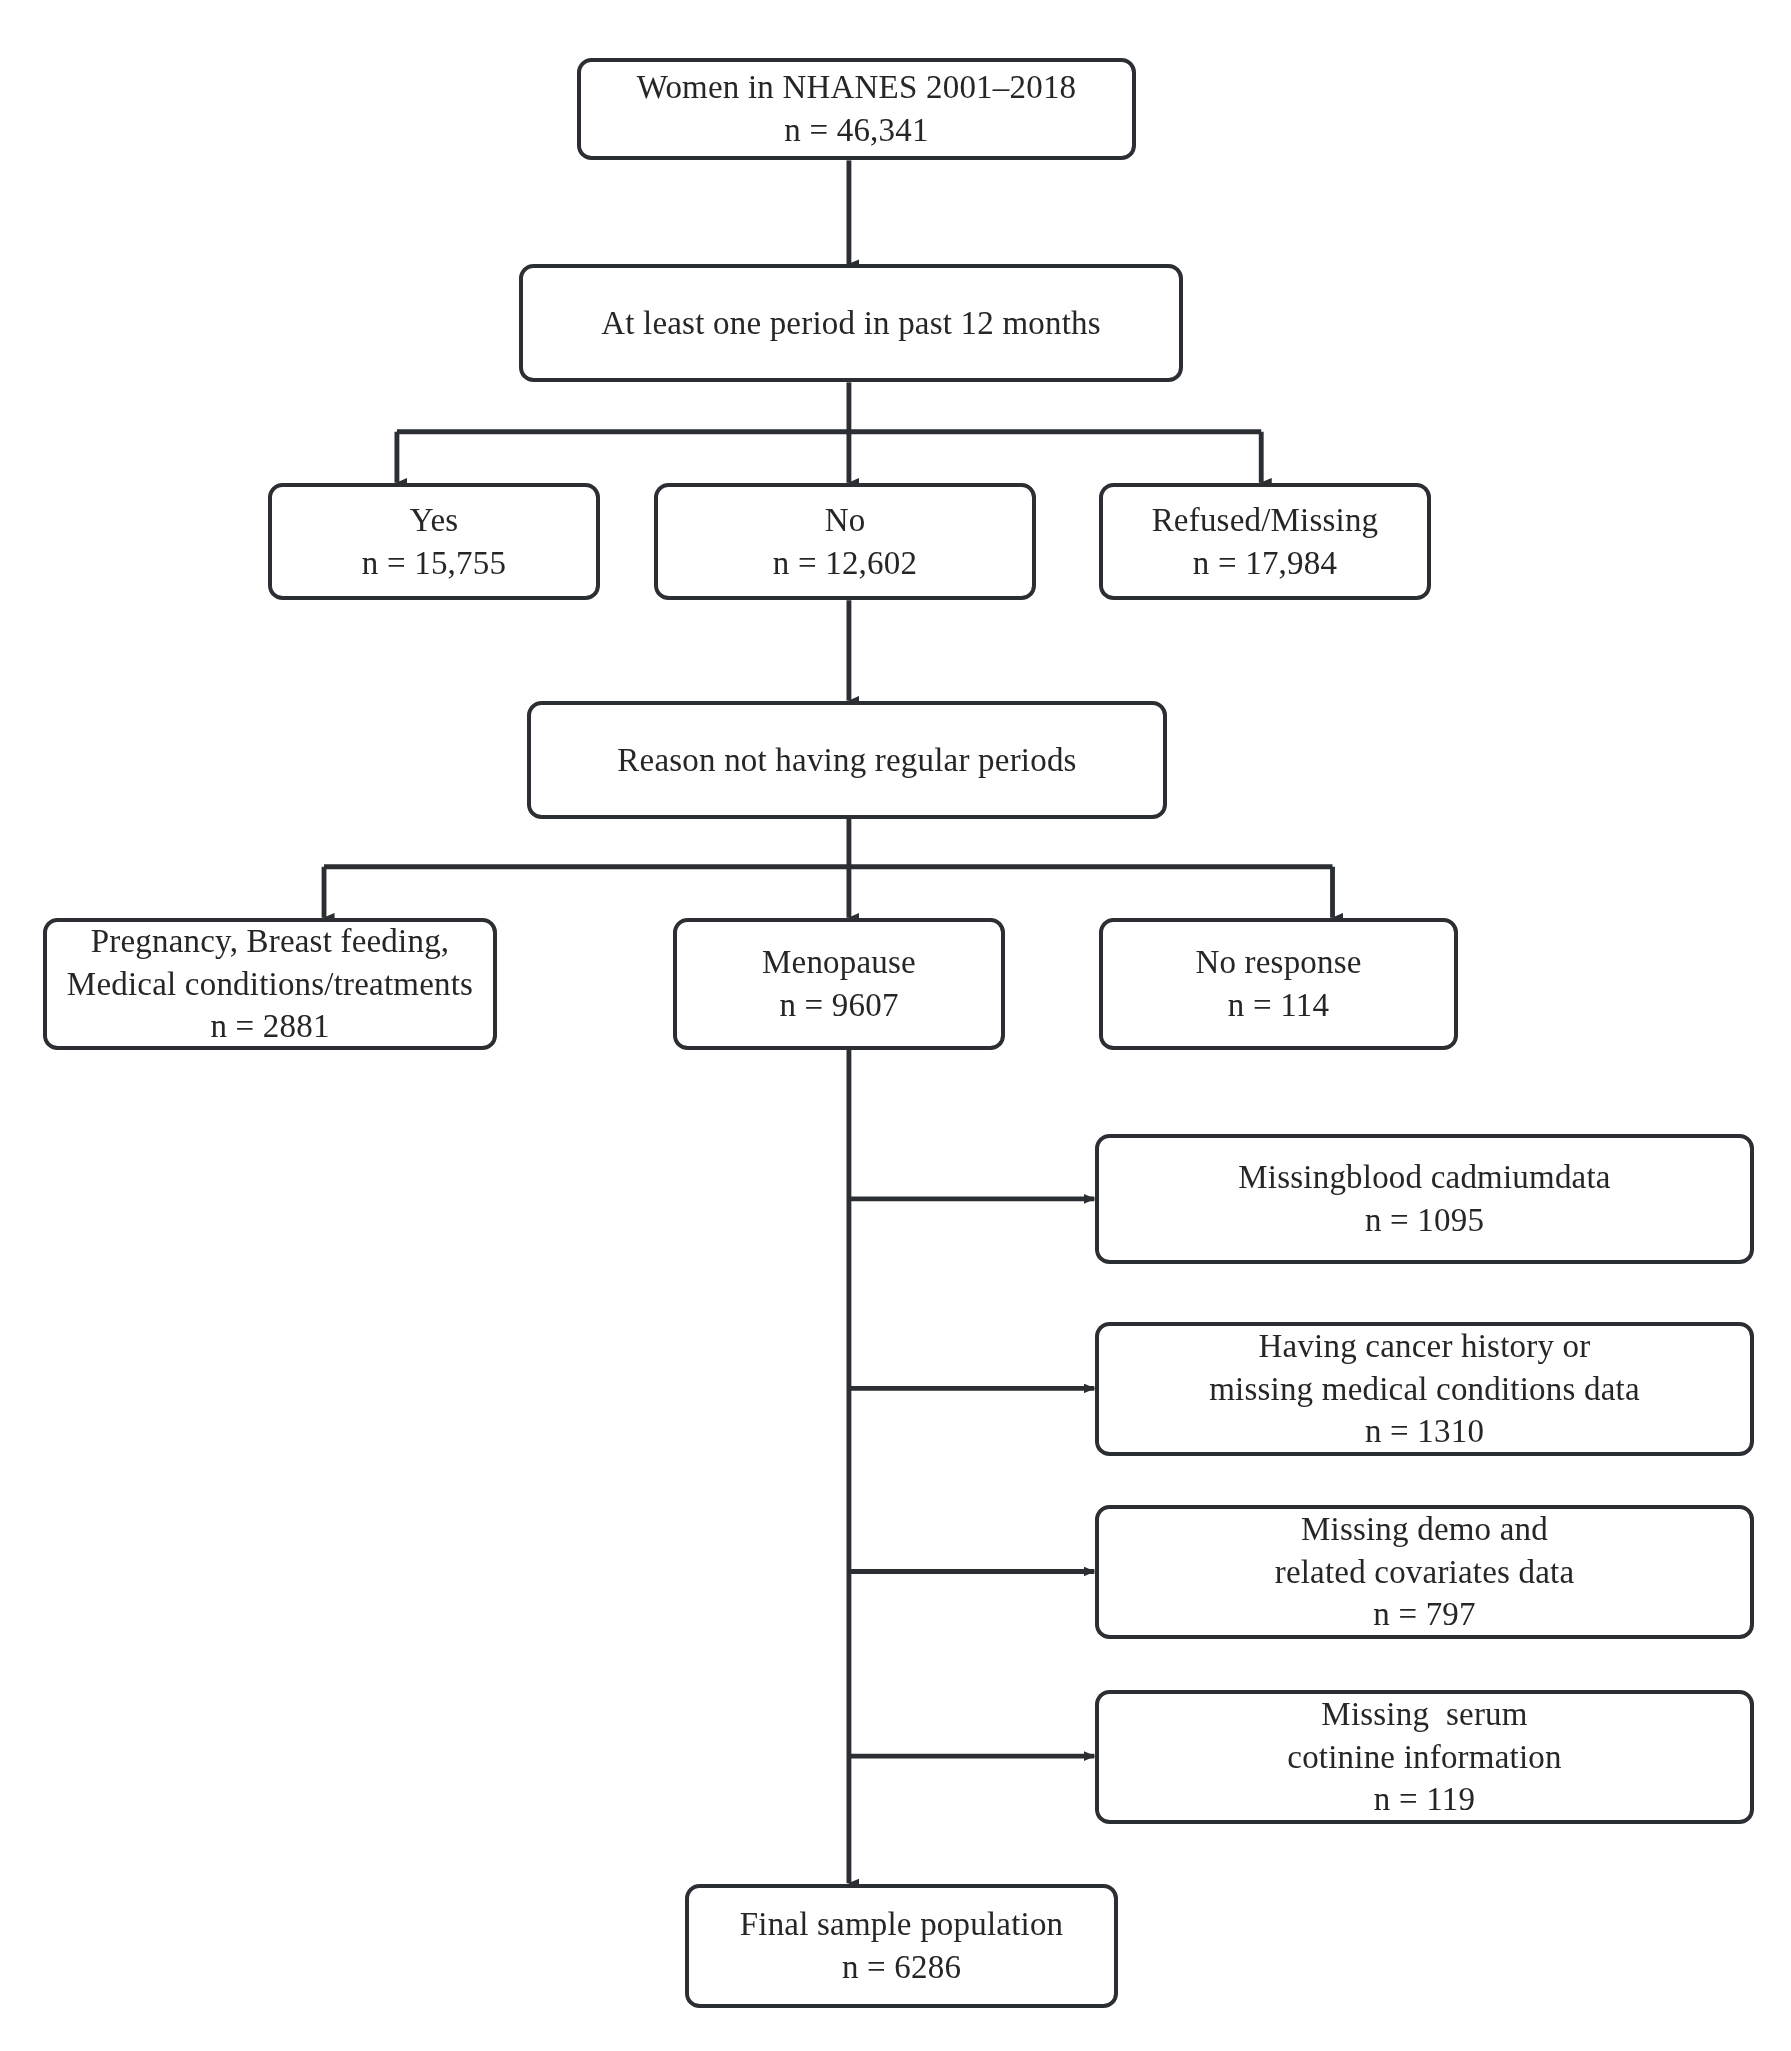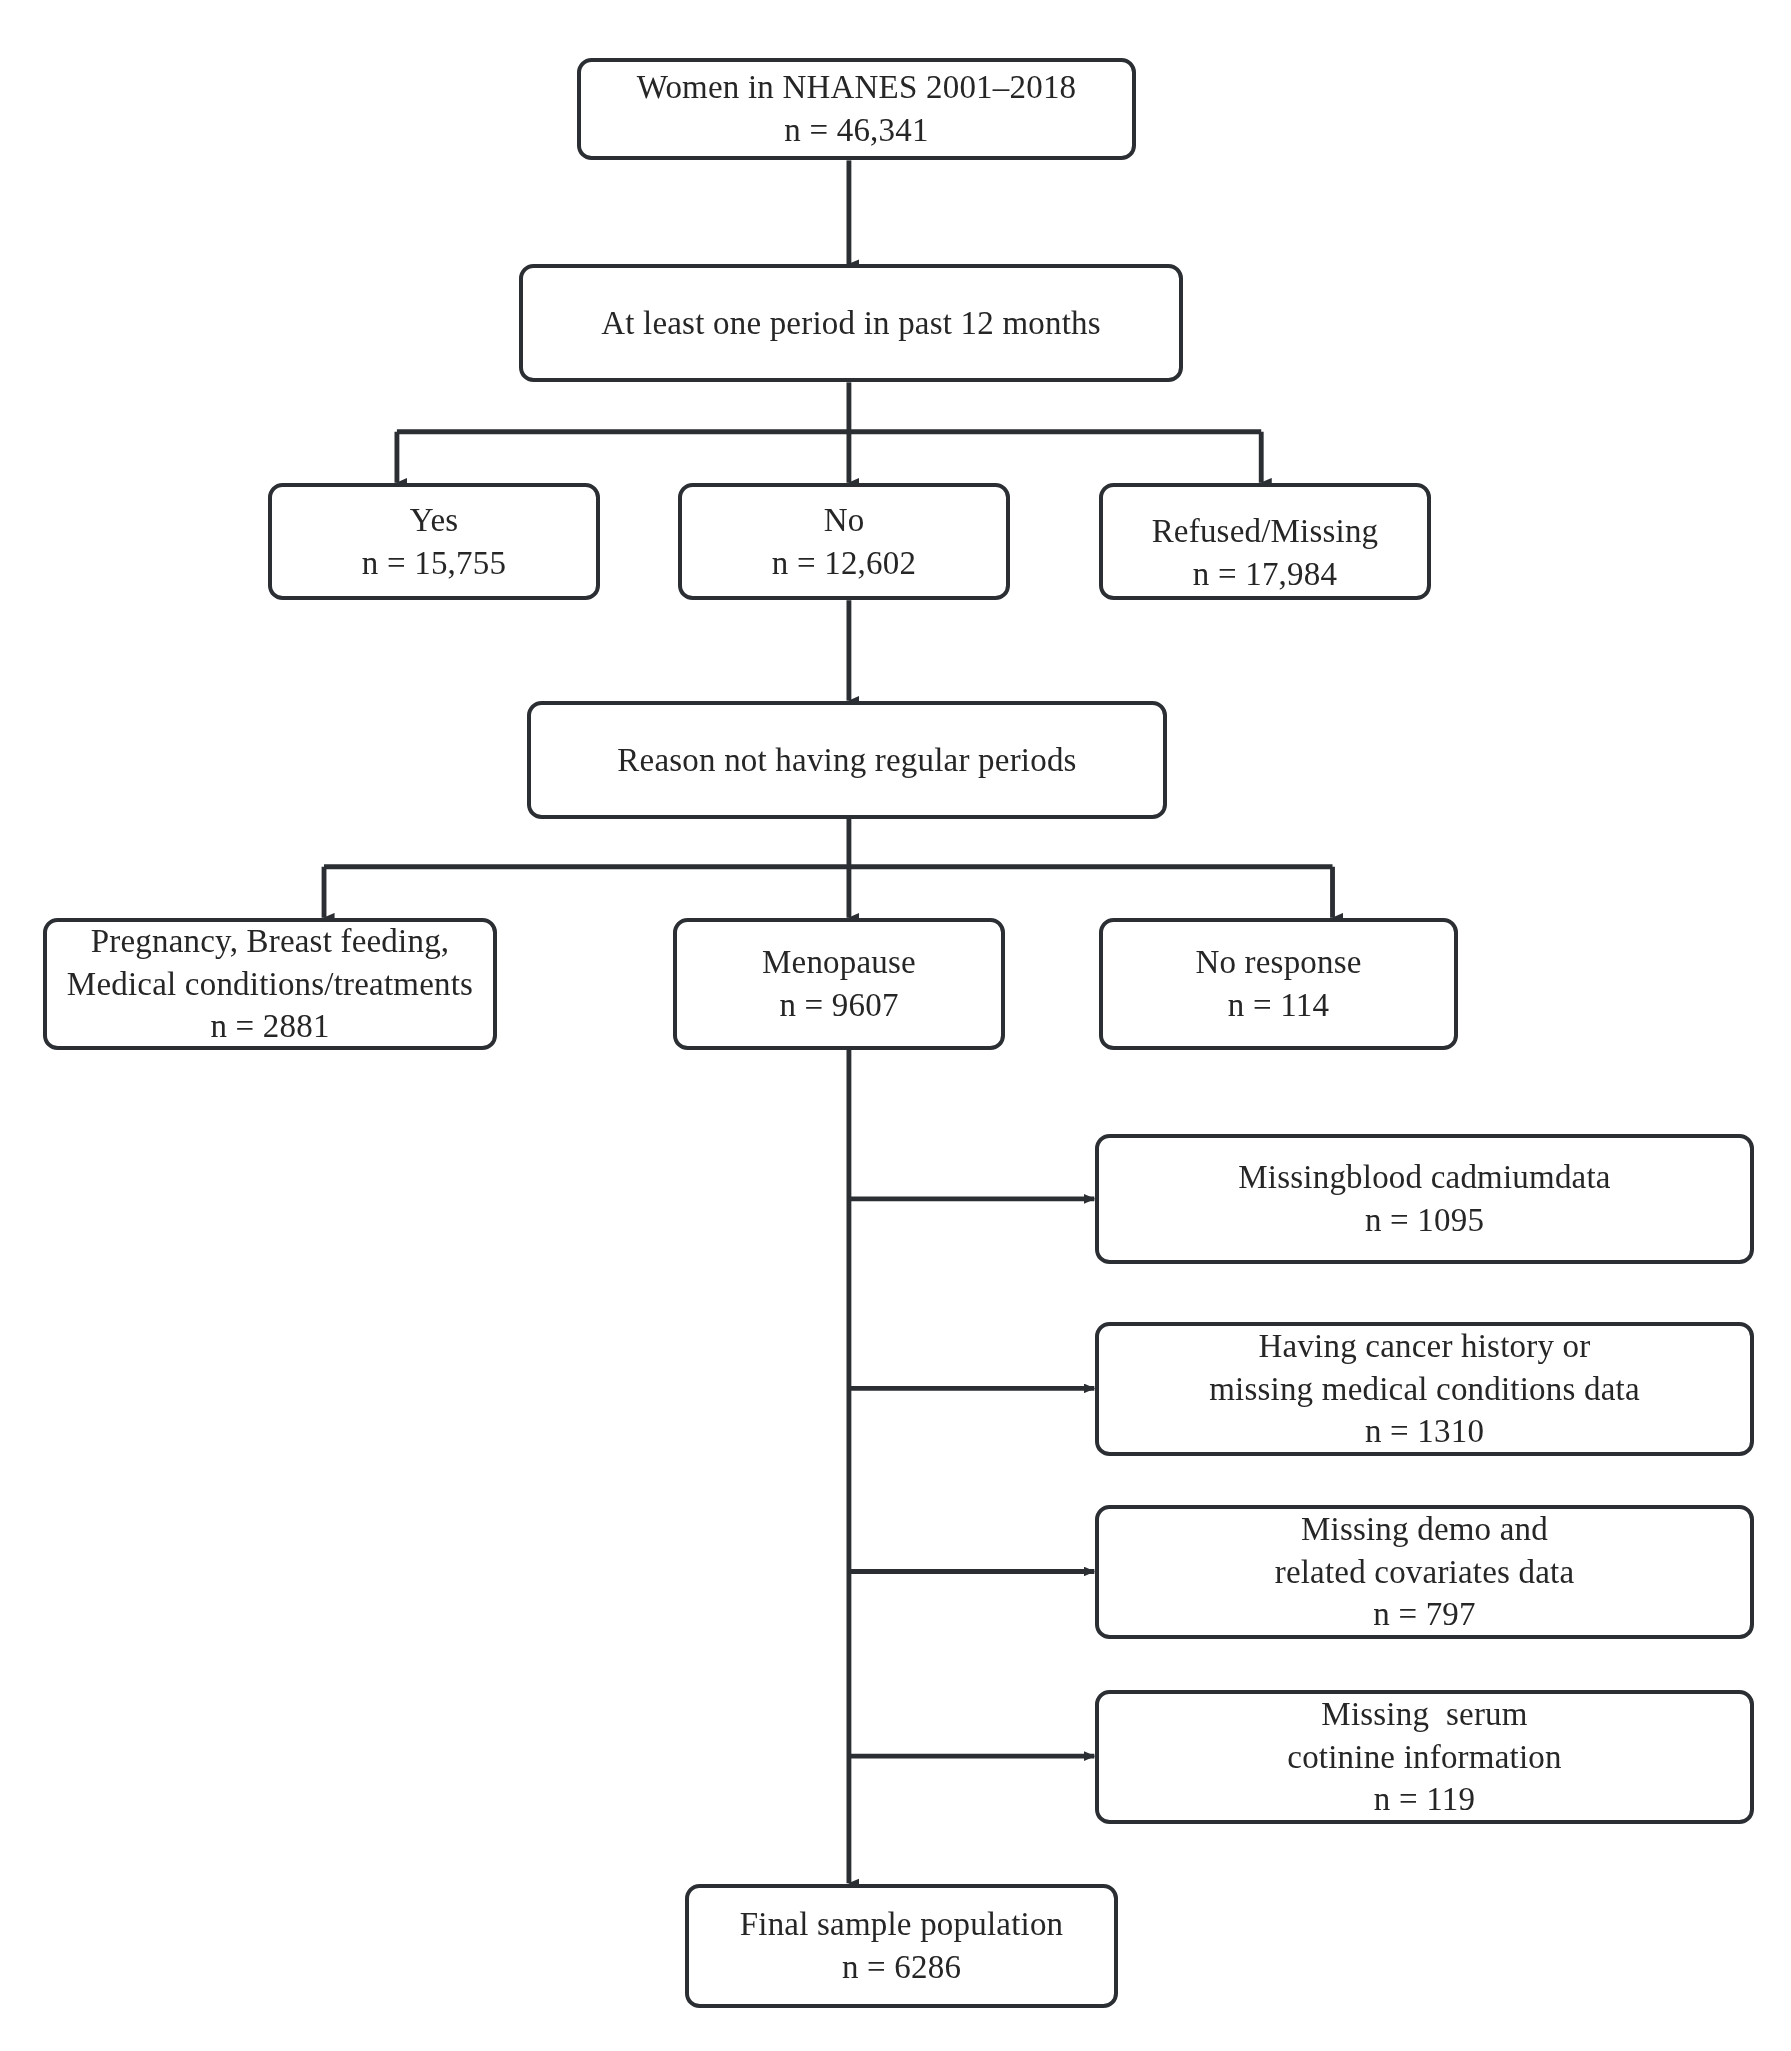--- a/index.html
+++ b/index.html
@@ -41,22 +41,22 @@
     z-index: 2;
   }
   .node .ln {
     display: block;
     white-space: pre;
   }
   
   #n-root        { left: 577px;  top: 58px;   width: 559px; height: 102px; }
   #n-period      { left: 519px;  top: 264px;  width: 664px; height: 118px; }
   #n-yes         { left: 268px;  top: 483px;  width: 332px; height: 117px; }
-  #n-no          { left: 678px;  top: 483px;  width: 332px; height: 117px; }
-  #n-refused     { left: 1099px; top: 483px;  width: 332px; height: 117px; justify-content: flex-end; }
+  #n-no          { left: 654px;  top: 483px;  width: 382px; height: 117px; }
+  #n-refused     { left: 1099px; top: 483px;  width: 332px; height: 117px; }
   #n-reason      { left: 527px;  top: 701px;  width: 640px; height: 118px; }
   #n-pregnancy   { left: 43px;   top: 918px; width: 454px; height: 132px; }
   #n-menopause   { left: 673px;  top: 918px; width: 332px; height: 132px; text-align: center; }
   #n-noresponse  { left: 1099px; top: 918px; width: 359px; height: 132px; }
   #n-excl-0      { left: 1095px; top: 1134px; width: 659px; height: 130px; text-align: center; }
   #n-excl-1      { left: 1095px; top: 1322px; width: 659px; height: 134px; }
   #n-excl-2      { left: 1095px; top: 1505px; width: 659px; height: 134px; }
   #n-excl-3      { left: 1095px; top: 1690px; width: 659px; height: 134px; }
   #n-final       { left: 637px;  top: 1884px; width: 433px; height: 124px; margin-left: 48px; }
 </style>

